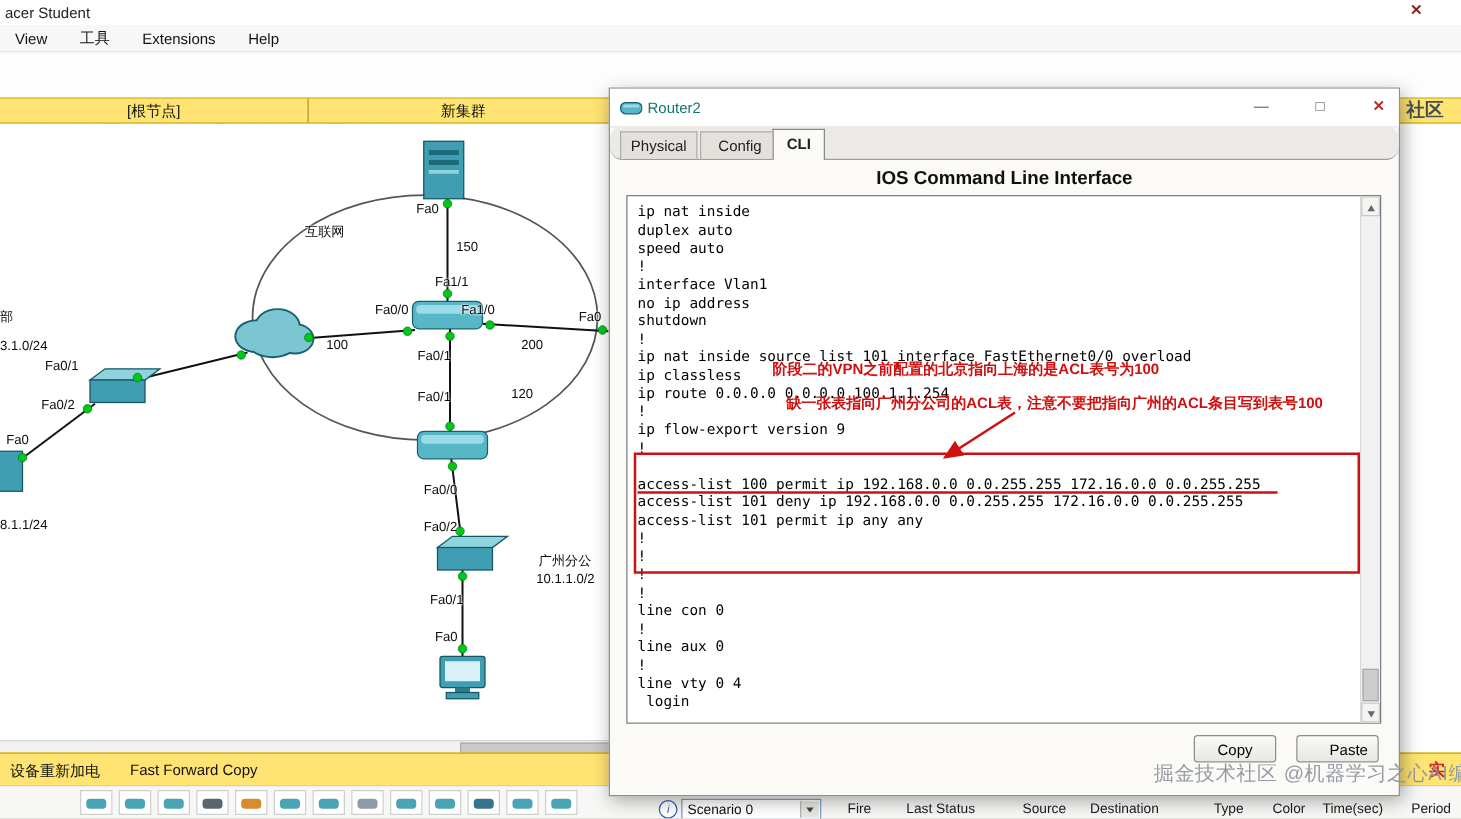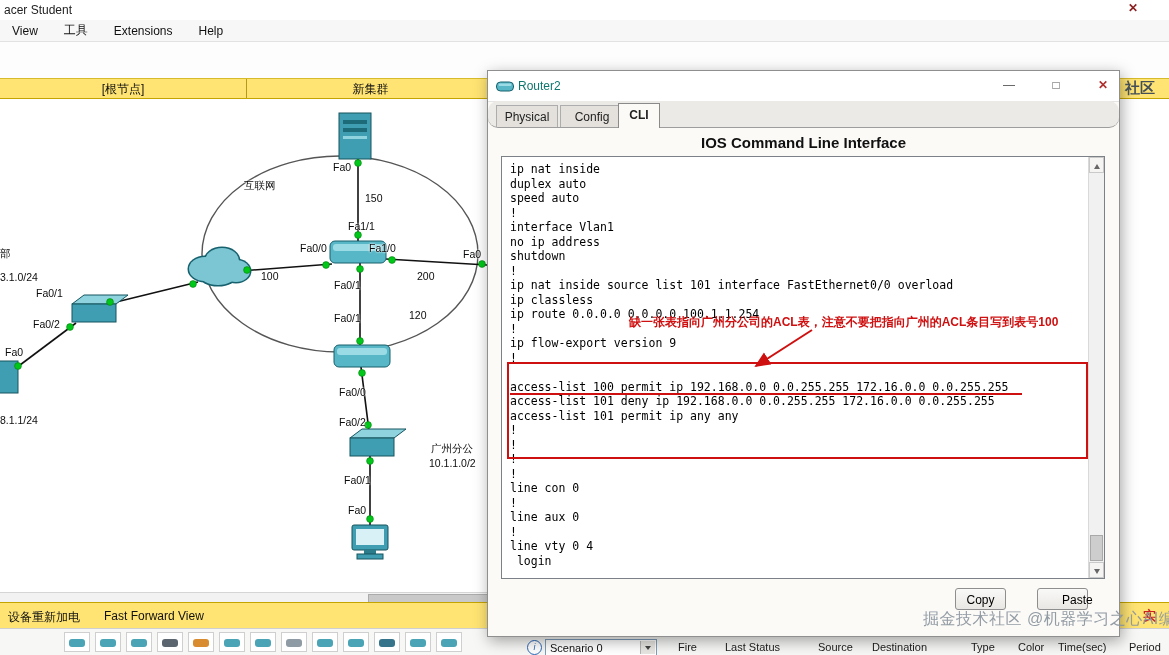--- a/index.html
+++ b/index.html
@@ -77,21 +77,21 @@
   .vs-up,.vs-down{position:absolute;left:0;width:15px;height:16px;background:#f5f4f2;border:1px solid #c9c9c9;box-sizing:border-box;}
   .vs-up{top:0;} .vs-down{bottom:0;}
   .vs-up::after{content:"";position:absolute;left:4px;top:6px;border-left:3.5px solid transparent;border-right:3.5px solid transparent;border-bottom:5px solid #666;}
   .vs-down::after{content:"";position:absolute;left:4px;top:6px;border-left:3.5px solid transparent;border-right:3.5px solid transparent;border-top:5px solid #666;}
   .vs-thumb{position:absolute;left:1px;bottom:17px;width:13px;height:26px;background:#cdcdcd;border:1px solid #a9a9a9;box-sizing:border-box;}
   .redbox{position:absolute;left:5px;top:205px;width:577px;height:93px;border:2px solid #cf1010;pointer-events:none;}
   .redline{position:absolute;left:8px;top:236px;width:512px;height:2px;background:#cf1010;pointer-events:none;}
   .note{position:absolute;color:#cf1010;font-weight:bold;font-size:12px;white-space:nowrap;pointer-events:none;}
   .note1{left:116px;top:130px;} .note2{left:127px;top:157px;}
   .ann-svg{position:absolute;left:0;top:0;pointer-events:none;}
-  .dbtn{position:absolute;top:517px;width:51px;height:22px;background:linear-gradient(#f9f9f8,#e9e7e3);
+  .dbtn{position:absolute;top:517px;width:66px;height:22px;background:linear-gradient(#f9f9f8,#e9e7e3);
         border:1px solid #8e8e8e;border-radius:3px;font-size:12px;text-align:center;line-height:20px;}
   .btn-copy{left:467px;} .btn-paste{left:549px;padding-left:24px;}
 
   
   .wm-bottom{left:923px;top:609px;font-size:16px;color:rgba(138,148,157,.92);letter-spacing:.5px;z-index:60;white-space:nowrap;}
   .wm-topright{left:1125px;top:79px;font-size:15px;font-weight:bold;color:#454f57;z-index:60;}
   .ev-period{left:1129px;}
 </style>
 </head>
 <body>
@@ -299,21 +299,21 @@
     <span class="tlabel" style="left:344px;top:375px">Fa0/1</span>
     <span class="tlabel" style="left:348px;top:405px">Fa0</span>
   </div>
 
   <div class="abs hscroll">
     <span class="hthumb"></span>
   </div>
 
   <div class="abs statusbar">
     <span class="sb-power">设备重新加电</span>
-    <span class="sb-ff">Fast Forward View</span>
+    <span class="sb-ff">Fast Forward Copy</span>
     <span class="sb-rt">实</span>
   </div>
 
   <div class="abs bottombar">
     
     
   </div>
   <span class="thumb" style="left:64px"></span>
   <span class="thumb" style="left:95px"></span>
   <span class="thumb" style="left:126px"></span>
@@ -397,20 +397,21 @@
         </div>
 
       <div class="vscroll">
         <span class="vs-up"></span>
         <span class="vs-thumb"></span>
         <span class="vs-down"></span>
       </div>
 
       <div class="redbox"></div>
       <div class="redline"></div>
+      <div class="note note1">阶段二的VPN之前配置的北京指向上海的是ACL表号为100</div>
       <div class="note note2">缺一张表指向广州分公司的ACL表，注意不要把指向广州的ACL条目写到表号100</div>
       <svg class="ann-svg" width="602" height="421" viewBox="0 0 602 421">
         <defs>
           <marker id="arr" markerWidth="9" markerHeight="8" refX="7" refY="3.5" orient="auto">
             <path d="M0,0 L8,3.5 L0,7 z" fill="#cf1010"></path>
           </marker>
         </defs>
         <line x1="310" y1="173" x2="254" y2="209" stroke="#cf1010" stroke-width="2" marker-end="url(#arr)"></line>
       </svg>
     </div>

